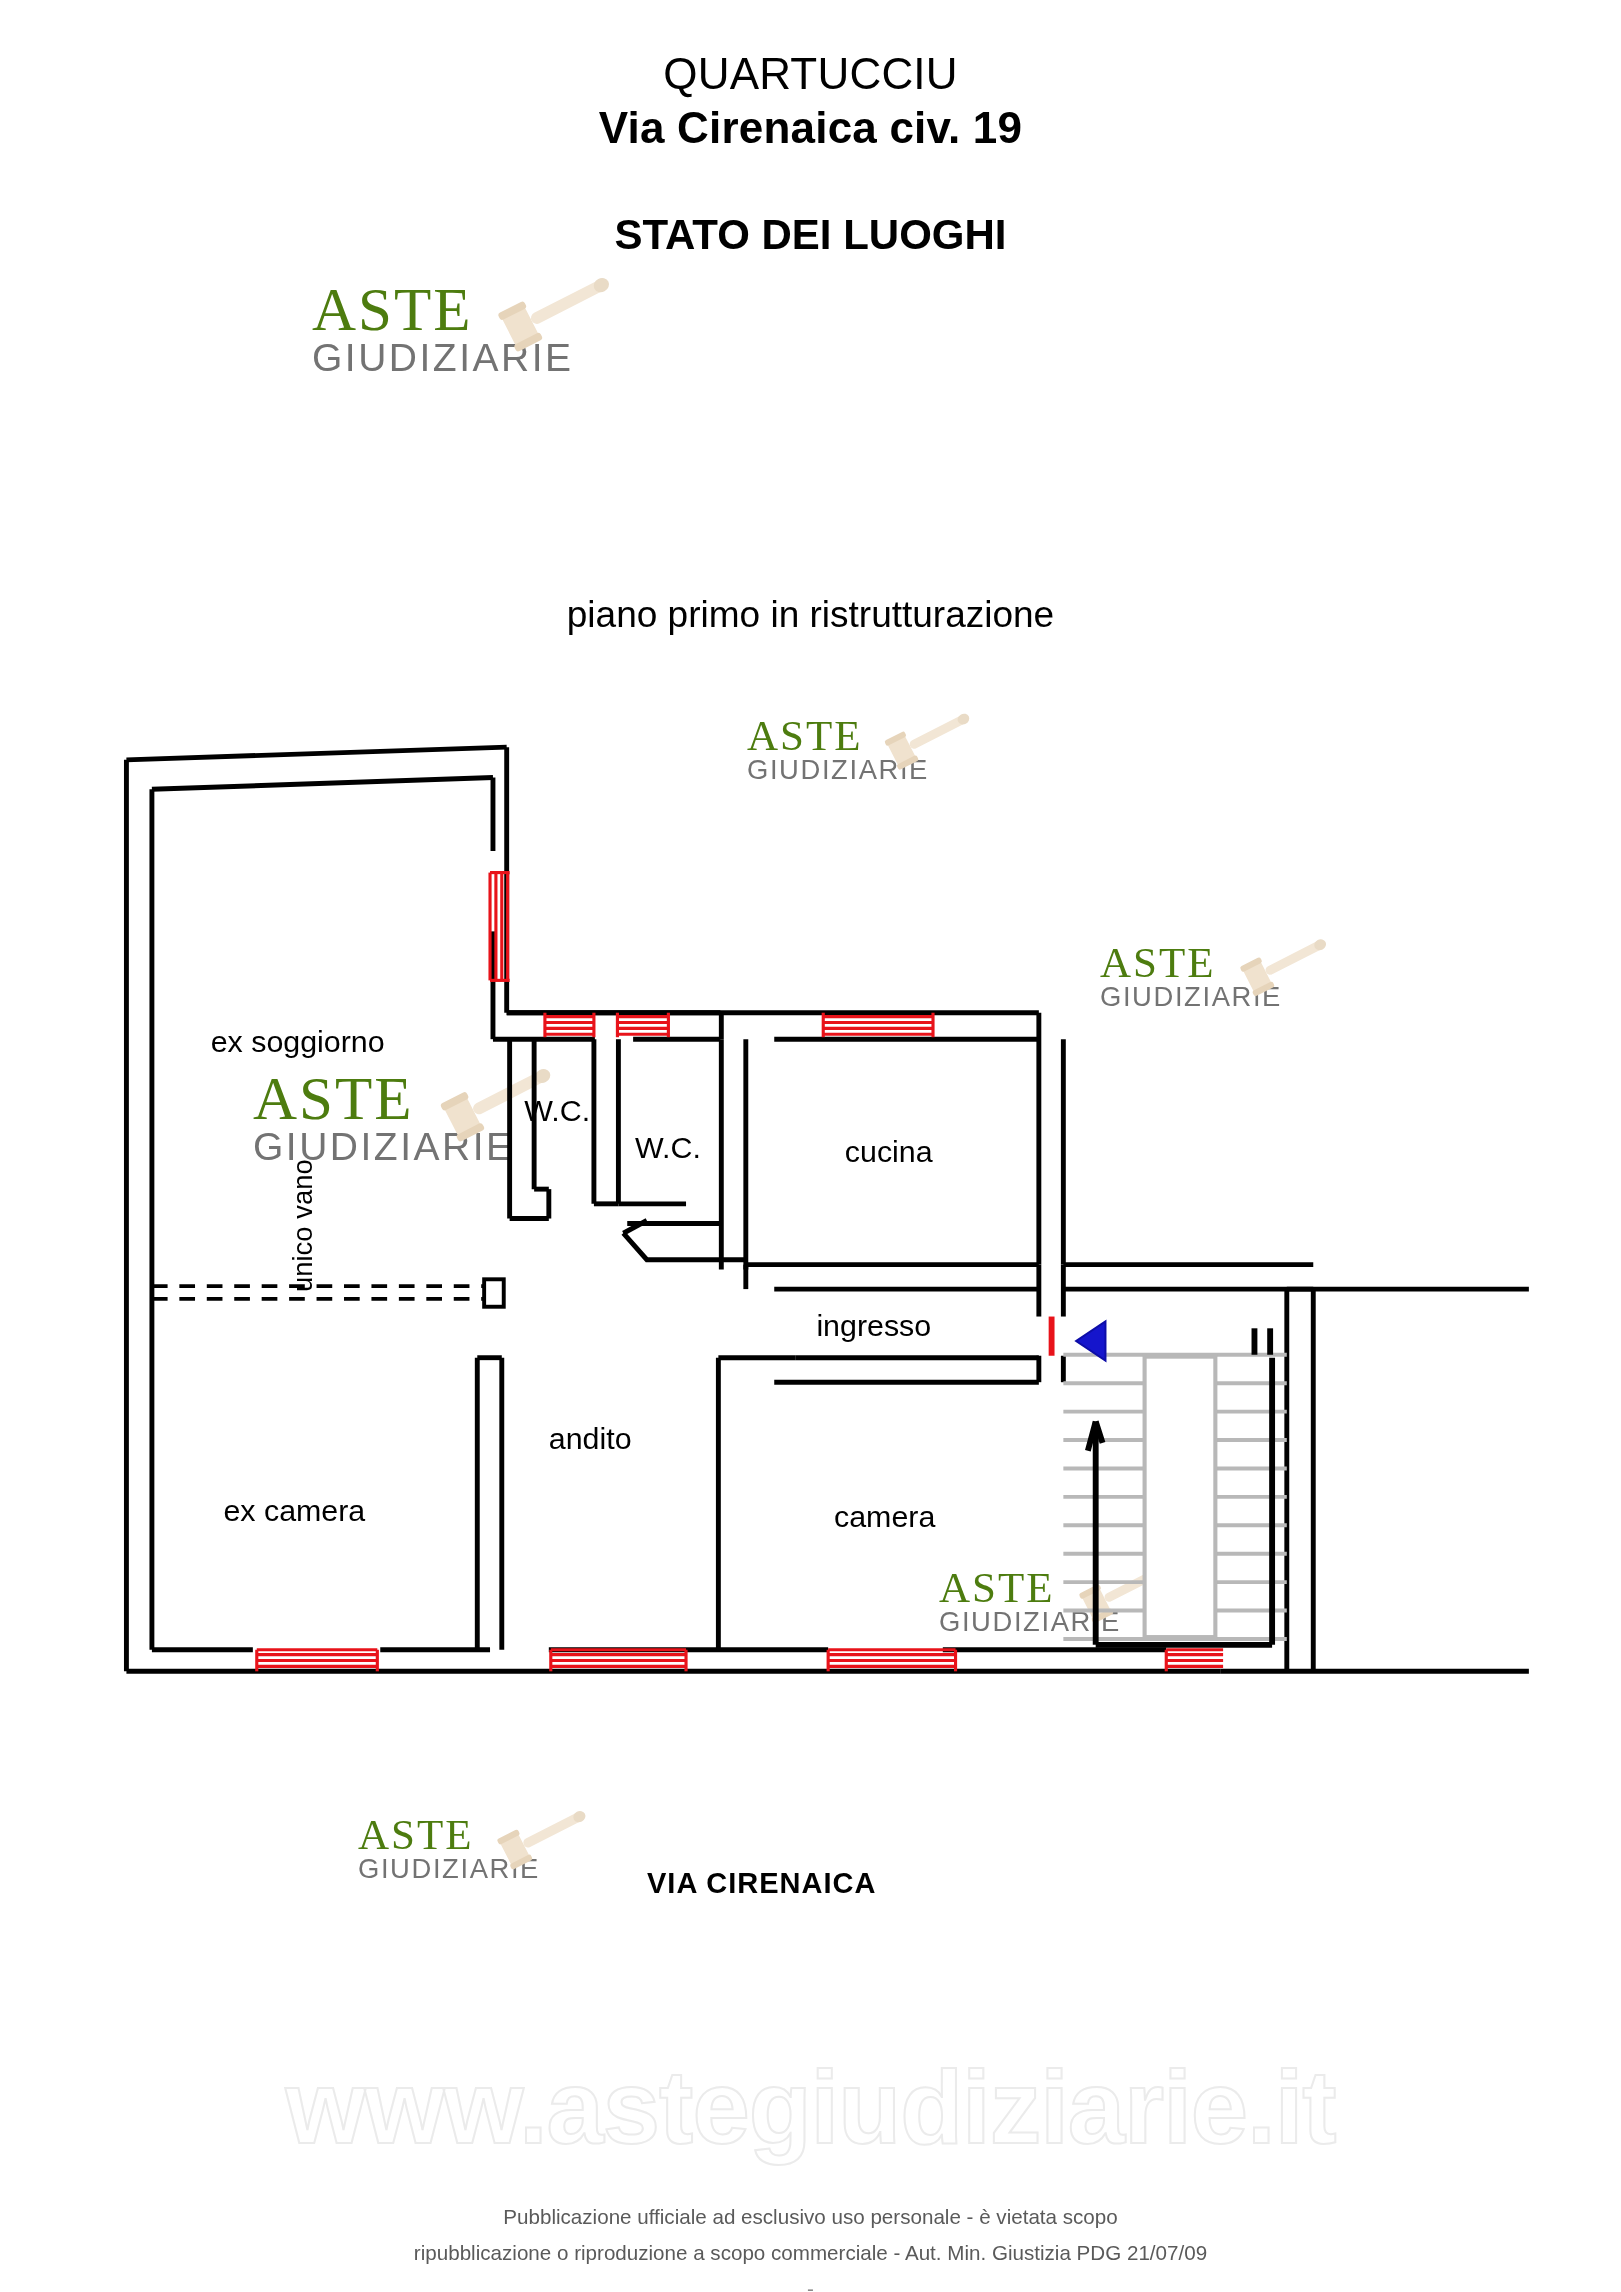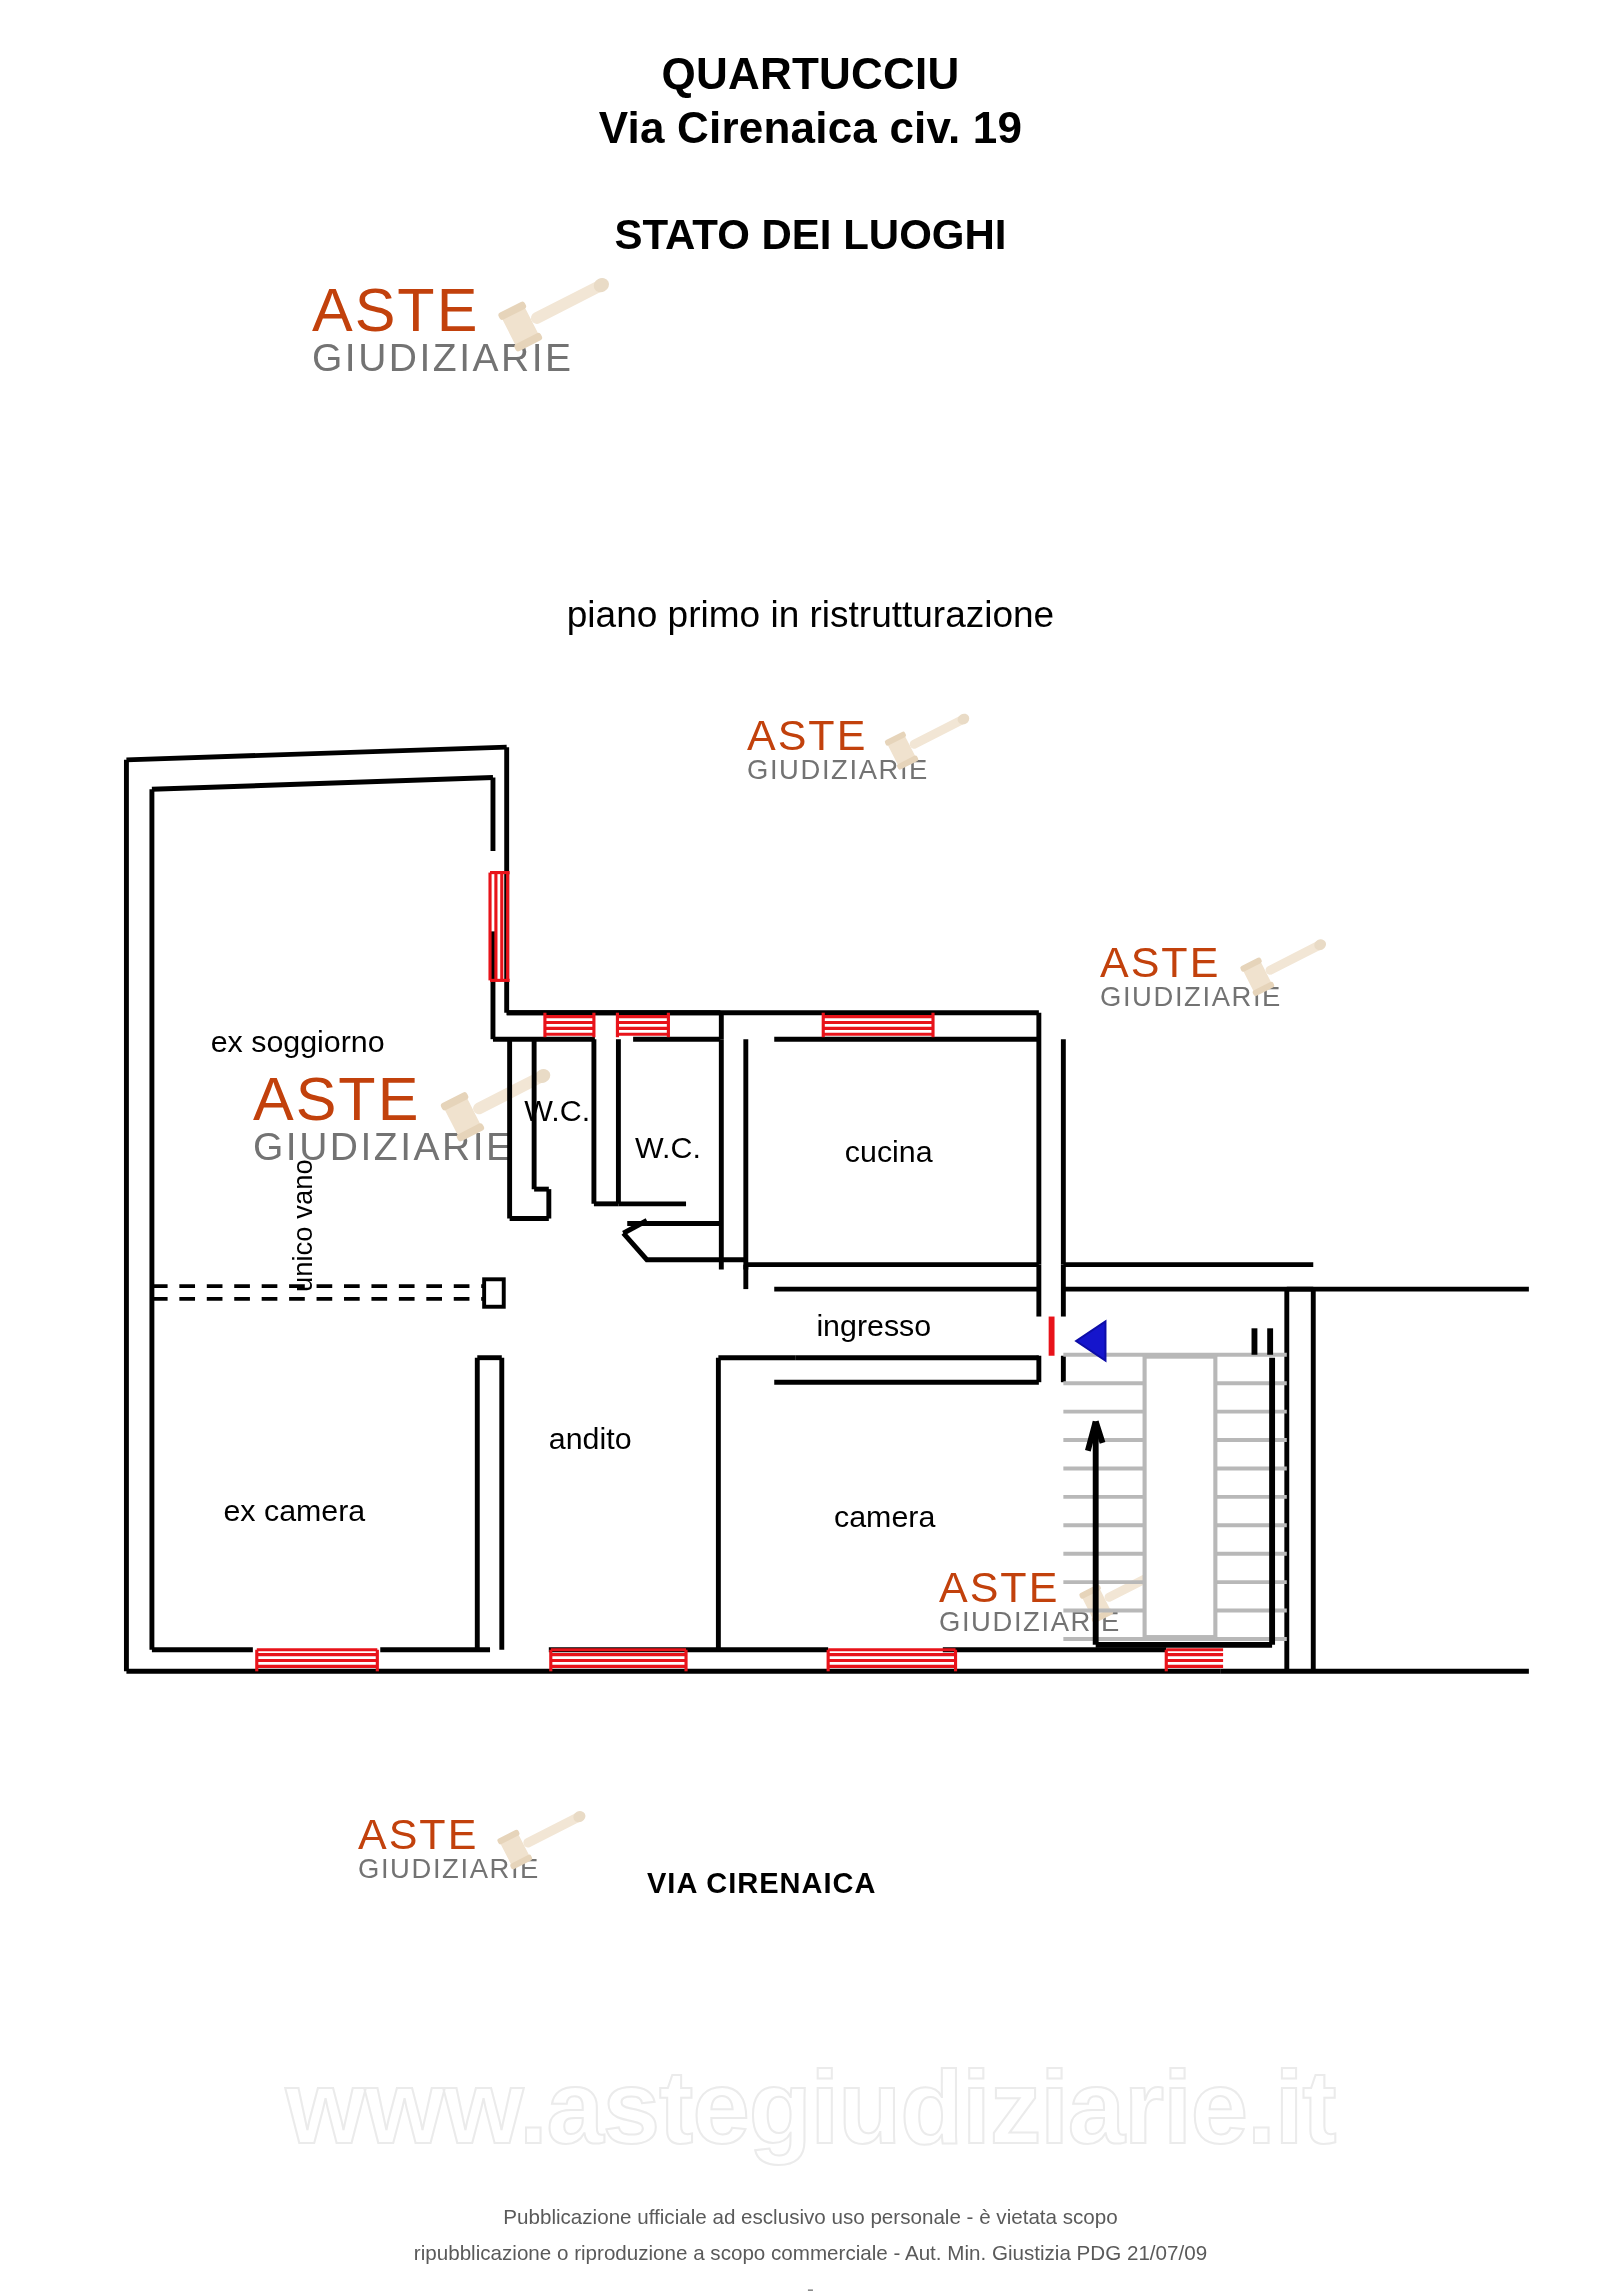--- a/index.html
+++ b/index.html
@@ -5,21 +5,21 @@
   html,body{margin:0;padding:0;background:#ffffff;}
   body{
     width:1621px;height:2293px;position:relative;overflow:hidden;
     font-family:"Liberation Sans","DejaVu Sans",sans-serif;
     color:#000;
   }
   .sheet{position:absolute;inset:0;}
 
   
   .title-block{position:absolute;left:0;top:47px;width:1621px;text-align:center;z-index:6;}
-  .t-line{font-size:44px;font-weight:700;line-height:1.22;letter-spacing:0.2px;}
+  .t-line{font-size:44px;font-weight:400;line-height:1.22;letter-spacing:0.2px;}
   .t-line.reg{font-weight:700;}
   .gap{height:55px;}
   .subhead{font-size:42px;font-weight:700;line-height:1.25;}
   .plan-caption{position:absolute;left:0;top:594px;width:1621px;text-align:center;
                 font-size:37px;font-weight:400;z-index:6;}
 
   
   .street-label{position:absolute;left:647px;top:1867px;font-size:29px;font-weight:700;
                 letter-spacing:1px;z-index:6;text-align:center;}
 
@@ -31,22 +31,22 @@
   
   .url-wm{
     position:absolute;left:0;top:2049px;width:1621px;text-align:center;z-index:2;
     font-size:103px;font-weight:700;letter-spacing:-1px;
     color:#ffffff;-webkit-text-stroke:2px #ebebeb;
     font-family:"Liberation Sans","DejaVu Sans",sans-serif;
   }
 
   
   .wm{position:absolute;z-index:3;pointer-events:none;user-select:none;}
-  .wm .wm-a{font-size:61px;letter-spacing:2px;color:#c2410c;line-height:.92;
-            font-family:Liberation Sans, sans-serif;}
+  .wm .wm-a{font-size:61px;letter-spacing:2px;color:#4d7c0f;line-height:.92;
+            font-family:Liberation Serif, serif;}
   .wm .wm-g{font-size:39px;letter-spacing:2.5px;color:#737373;line-height:1;}
   .wm.small .wm-a{font-size:43px;}
   .wm.small .wm-g{font-size:27.4px;letter-spacing:1.6px;}
   .wm .gav{position:absolute;}
 
   
   .plan{position:absolute;left:0;top:0;width:1621px;height:2293px;z-index:4;}
   .rlabel{font-family:"Liberation Sans","DejaVu Sans",sans-serif;font-size:28px;fill:#000;}
   .rlabel.big{font-size:31px;}
 </style>

